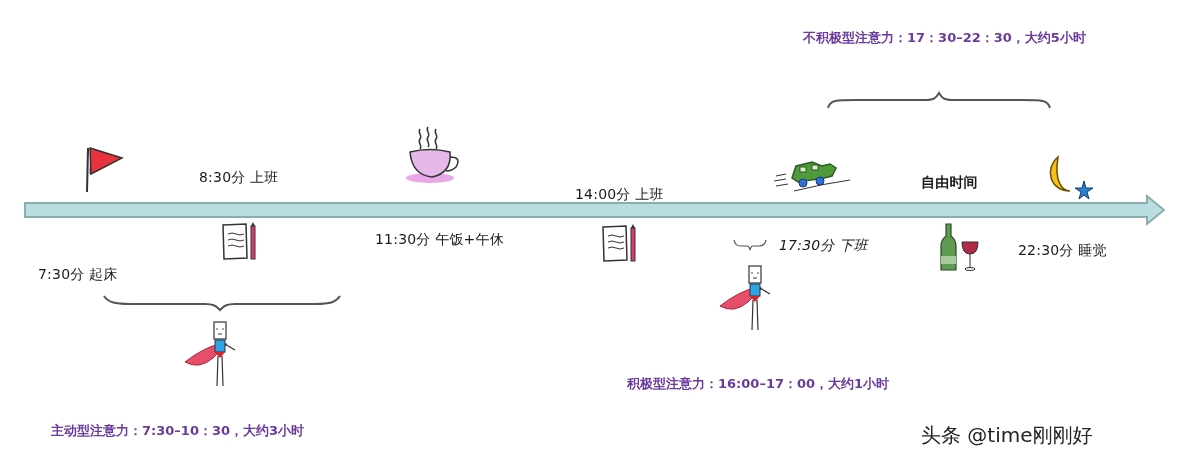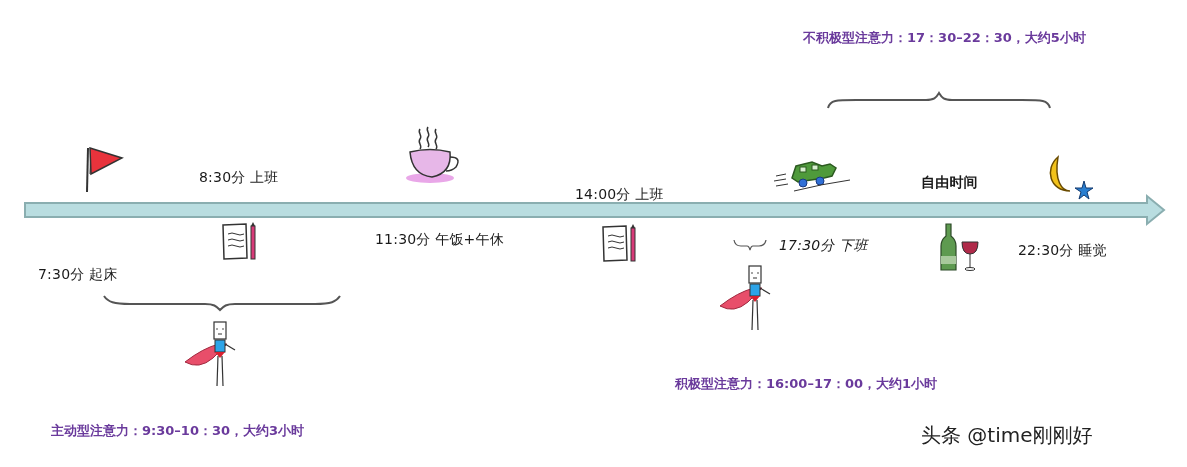--- a/index.html
+++ b/index.html
@@ -117,16 +117,16 @@
     <circle cx="40" cy="11" r="0.8" fill="#333"></circle>
   <line x1="35" y1="16" x2="39" y2="16" stroke="#333" stroke-width="1"></line>
   <path d="M36 26 Q 20 30 2 44 Q 16 52 30 40 L 44 26 Z" fill="#e84e6a" stroke="#a02a40" stroke-width="1"></path>
   <rect x="32" y="22" width="10" height="12" fill="#2ea4e8" stroke="#333" stroke-width="1"></rect>
   <polygon points="32,34 42,34 37,40" fill="#d82030"></polygon>
   <line x1="42" y1="26" x2="52" y2="32" stroke="#333" stroke-width="1.2"></line>
   <line x1="35" y1="38" x2="34" y2="68" stroke="#333" stroke-width="1.2"></line>
   <line x1="39" y1="38" x2="40" y2="68" stroke="#333" stroke-width="1.2"></line>
 </svg>
 
-<div class="abs purple" style="left:627px; top:375px;margin-left:48px;">积极型注意力：16:00–17：00，大约1小时</div>
-<div class="abs purple" style="left:51px; top:422px;">主动型注意力：9:30–10：30，大约3小时</div>
+<div class="abs purple" style="left:627px; top:375px;">积极型注意力：16:00–17：00，大约1小时</div>
+<div class="abs purple" style="left:51px; top:422px;">主动型注意力：7:30–10：30，大约3小时</div>
 
 <div class="abs watermark" style="left:921px; top:422px;">头条 @time刚刚好</div>
 
 </body></html>

